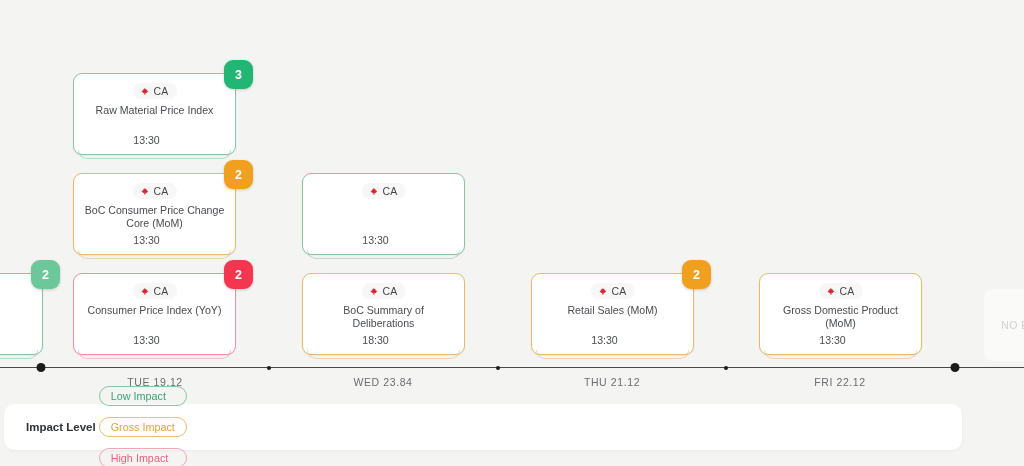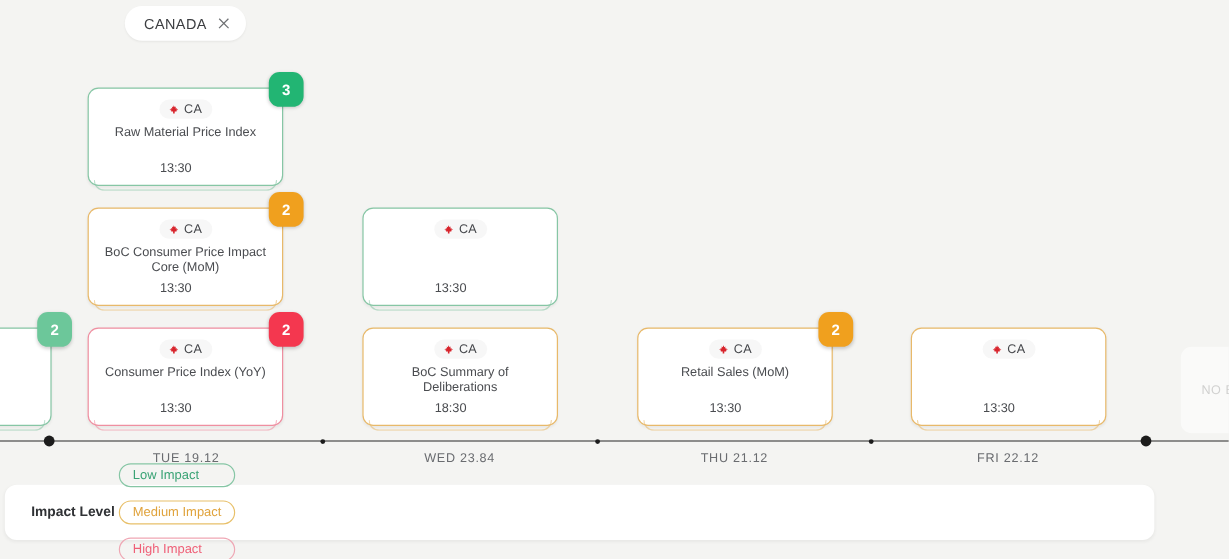--- a/index.html
+++ b/index.html
@@ -144,24 +144,20 @@
   .lg-pill.low    { border-color: #86c6a5; color: #3aa375; }
   .lg-pill.medium { border-color: #e8c06a; color: #e0a33c; }
   .lg-pill.high   { border-color: #efa7b4; color: #ef5f77; }
 </style>
 </head>
 <body>
 
 <div id="app">
 
   <div class="filterbar">
-    <div class="chip">
-      <span class="chip-label">CANADA</span>
-      <span class="chip-x"></span>
-    </div>
   </div>
 
   <div class="board">
     <div id="cards">
         <div class="card low" style="left: 73px; top: 27px;">
           <div class="flag-pill">
             <span class="maple"><svg width="8" height="8" viewBox="0 0 24 24" fill="#d8242c">
                 <path d="M12 2l2 5 3-1.5-1 4.5 4-1-2 3 5 1-5 3 1 2-5-.5v5h-4v-5l-5 .5 1-2-5-3 5-1-2-3 4 1-1-4.5L10 7z"></path>
               </svg></span>
             <span class="cc">CA</span>
@@ -170,21 +166,21 @@
           <div class="card-time">13:30</div>
           <div class="badge low">3</div>
         </div>
         <div class="card medium" style="left: 73px; top: 127px;">
           <div class="flag-pill">
             <span class="maple"><svg width="8" height="8" viewBox="0 0 24 24" fill="#d8242c">
                 <path d="M12 2l2 5 3-1.5-1 4.5 4-1-2 3 5 1-5 3 1 2-5-.5v5h-4v-5l-5 .5 1-2-5-3 5-1-2-3 4 1-1-4.5L10 7z"></path>
               </svg></span>
             <span class="cc">CA</span>
           </div>
-          <div class="card-title">BoC Consumer Price Impact Core (MoM)</div>
+          <div class="card-title">BoC Consumer Price Change Core (MoM)</div>
           <div class="card-time">13:30</div>
           <div class="badge medium">2</div>
         </div>
         <div class="card low" style="left: 302px; top: 127px;">
           <div class="flag-pill">
             <span class="maple"><svg width="8" height="8" viewBox="0 0 24 24" fill="#d8242c">
                 <path d="M12 2l2 5 3-1.5-1 4.5 4-1-2 3 5 1-5 3 1 2-5-.5v5h-4v-5l-5 .5 1-2-5-3 5-1-2-3 4 1-1-4.5L10 7z"></path>
               </svg></span>
             <span class="cc">CA</span>
           </div>
@@ -222,20 +218,21 @@
           <div class="card-time">13:30</div>
           <div class="badge medium">2</div>
         </div>
         <div class="card medium" style="left: 759px; top: 227px;">
           <div class="flag-pill">
             <span class="maple"><svg width="8" height="8" viewBox="0 0 24 24" fill="#d8242c">
                 <path d="M12 2l2 5 3-1.5-1 4.5 4-1-2 3 5 1-5 3 1 2-5-.5v5h-4v-5l-5 .5 1-2-5-3 5-1-2-3 4 1-1-4.5L10 7z"></path>
               </svg></span>
             <span class="cc">CA</span>
           </div>
+          <div class="card-title">Gross Domestic Product (MoM)</div>
           <div class="card-time">13:30</div>
         </div>
         <div class="card low edge-left" style="left: -120px; top: 227px;">
           <div class="card-title">oY)</div>
           <div class="badge low-soft">2</div>
         </div>
       </div>
 
     <div class="noevents">
       <span>NO E</span>
@@ -254,18 +251,18 @@
         <div class="axis-label" style="left: 383px;">WED 23.84</div>
         <div class="axis-label" style="left: 612px;">THU 21.12</div>
         <div class="axis-label" style="left: 840px;">FRI 22.12</div>
       </div>
   </div>
 
   <div class="legend">
     <span class="legend-title">Impact Level</span>
     <div id="legend-pills" style="display:flex;gap:11px;flex-direction:column;">
         <div class="lg-pill low">Low Impact</div>
-        <div class="lg-pill medium">Medium Impact</div>
+        <div class="lg-pill medium">Gross Impact</div>
         <div class="lg-pill high">High Impact</div>
       </div>
   </div>
 
 </div>
 
 </body></html>

